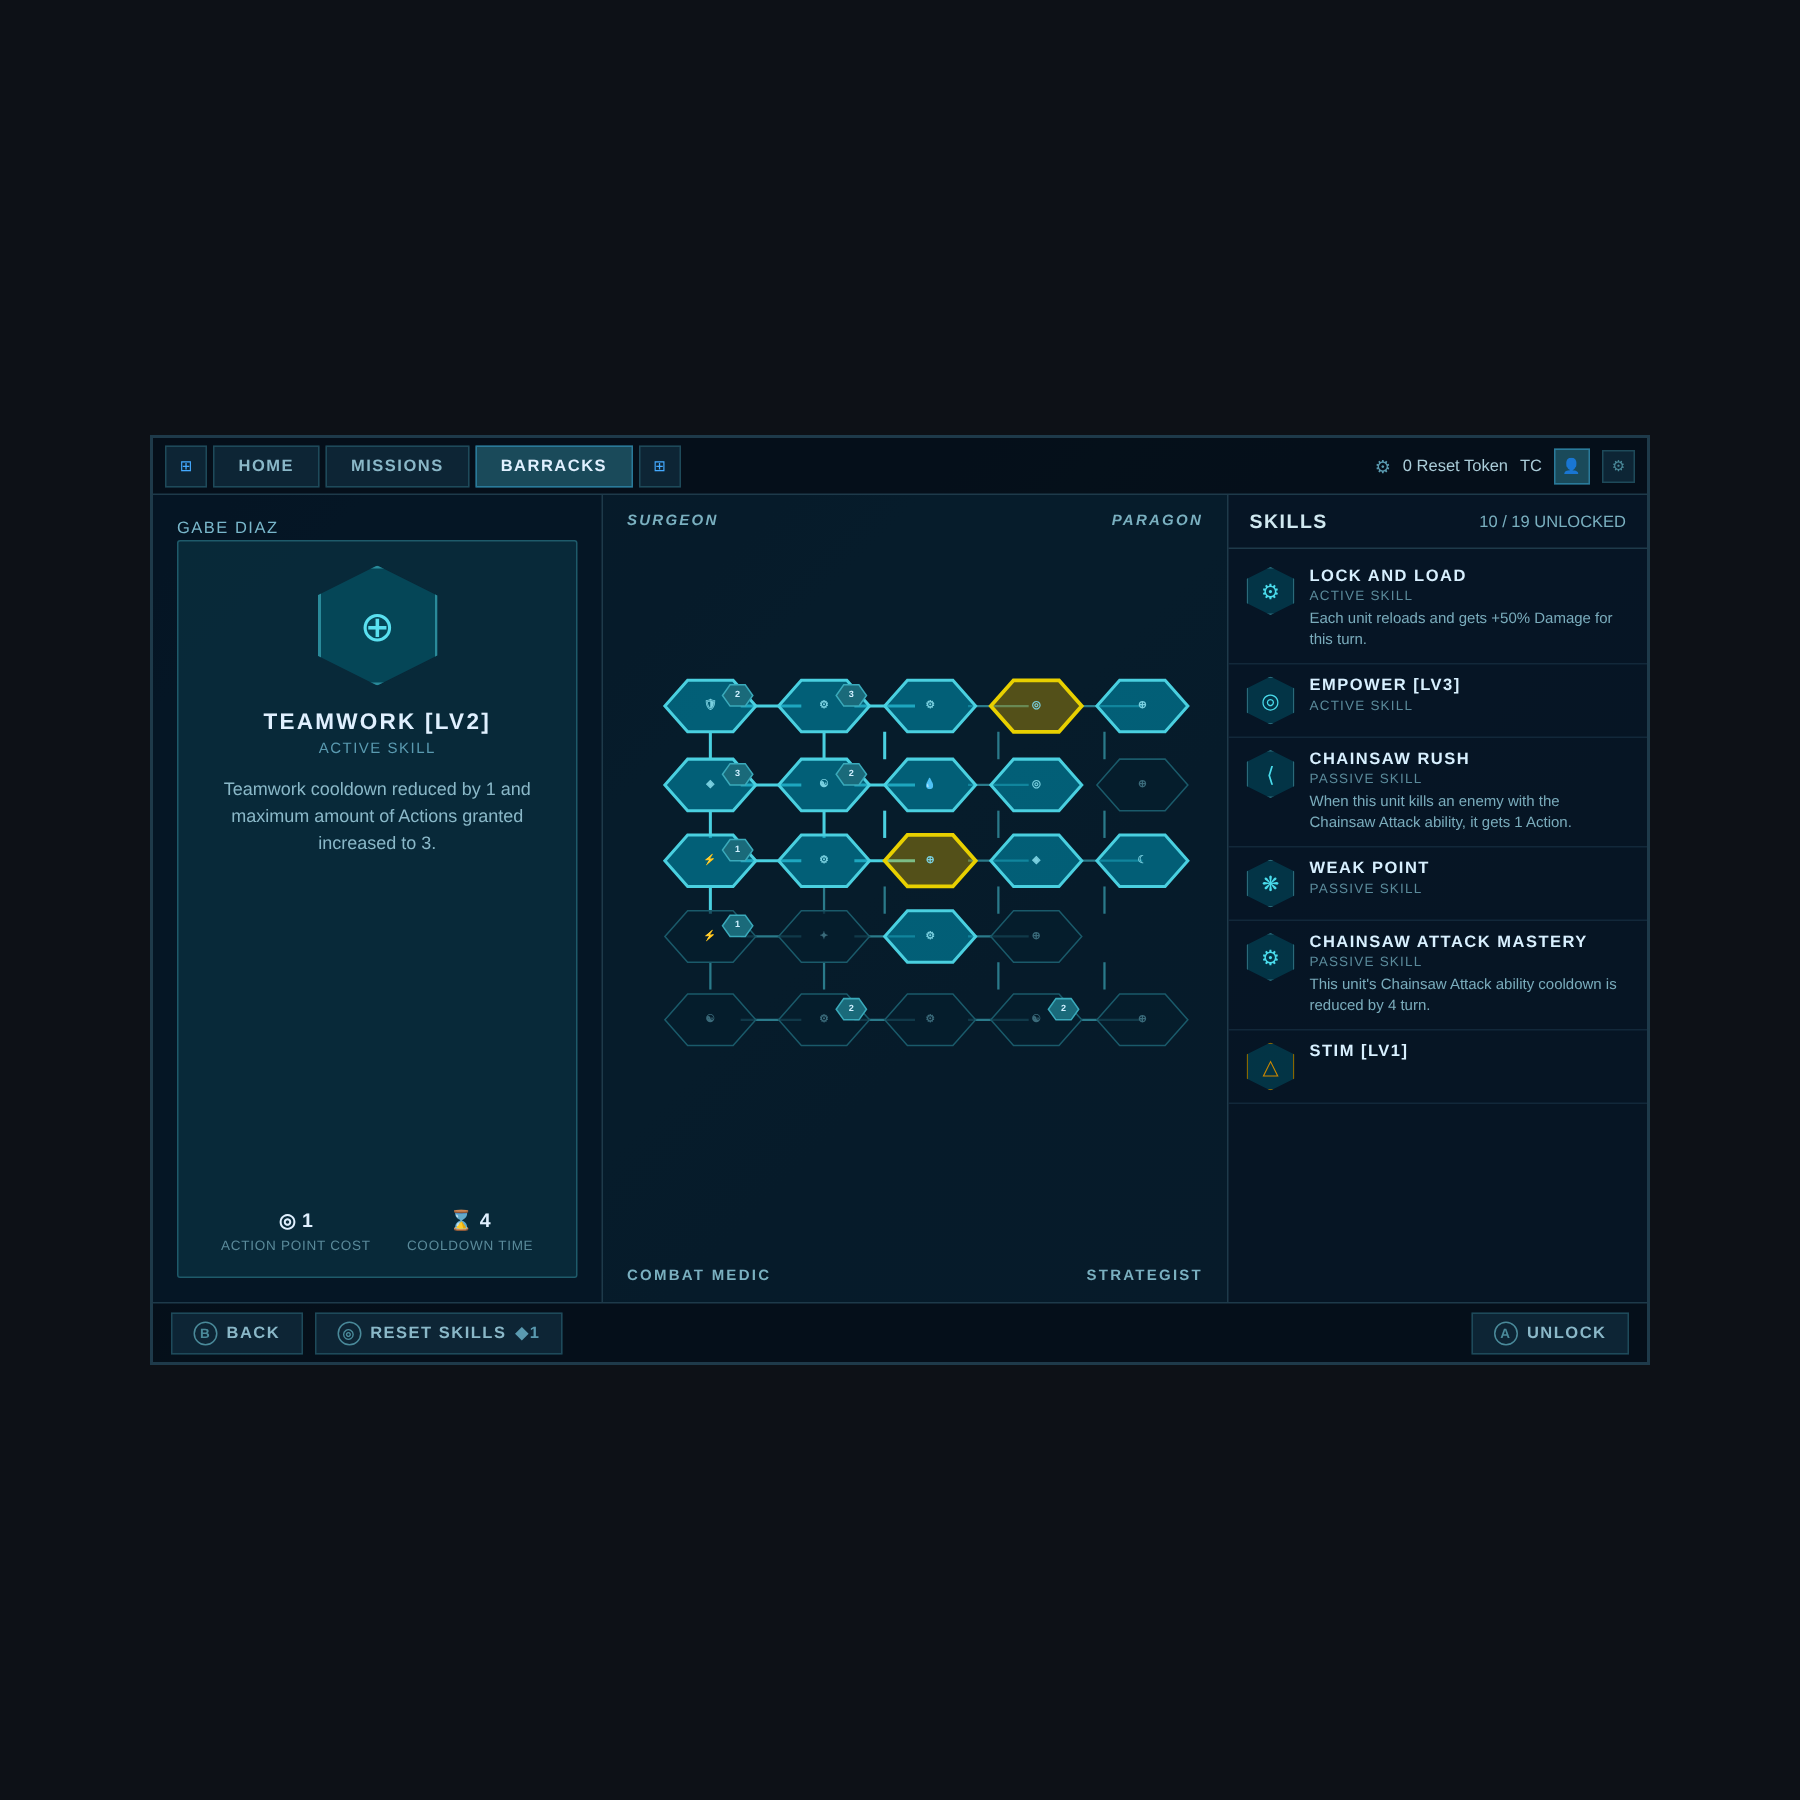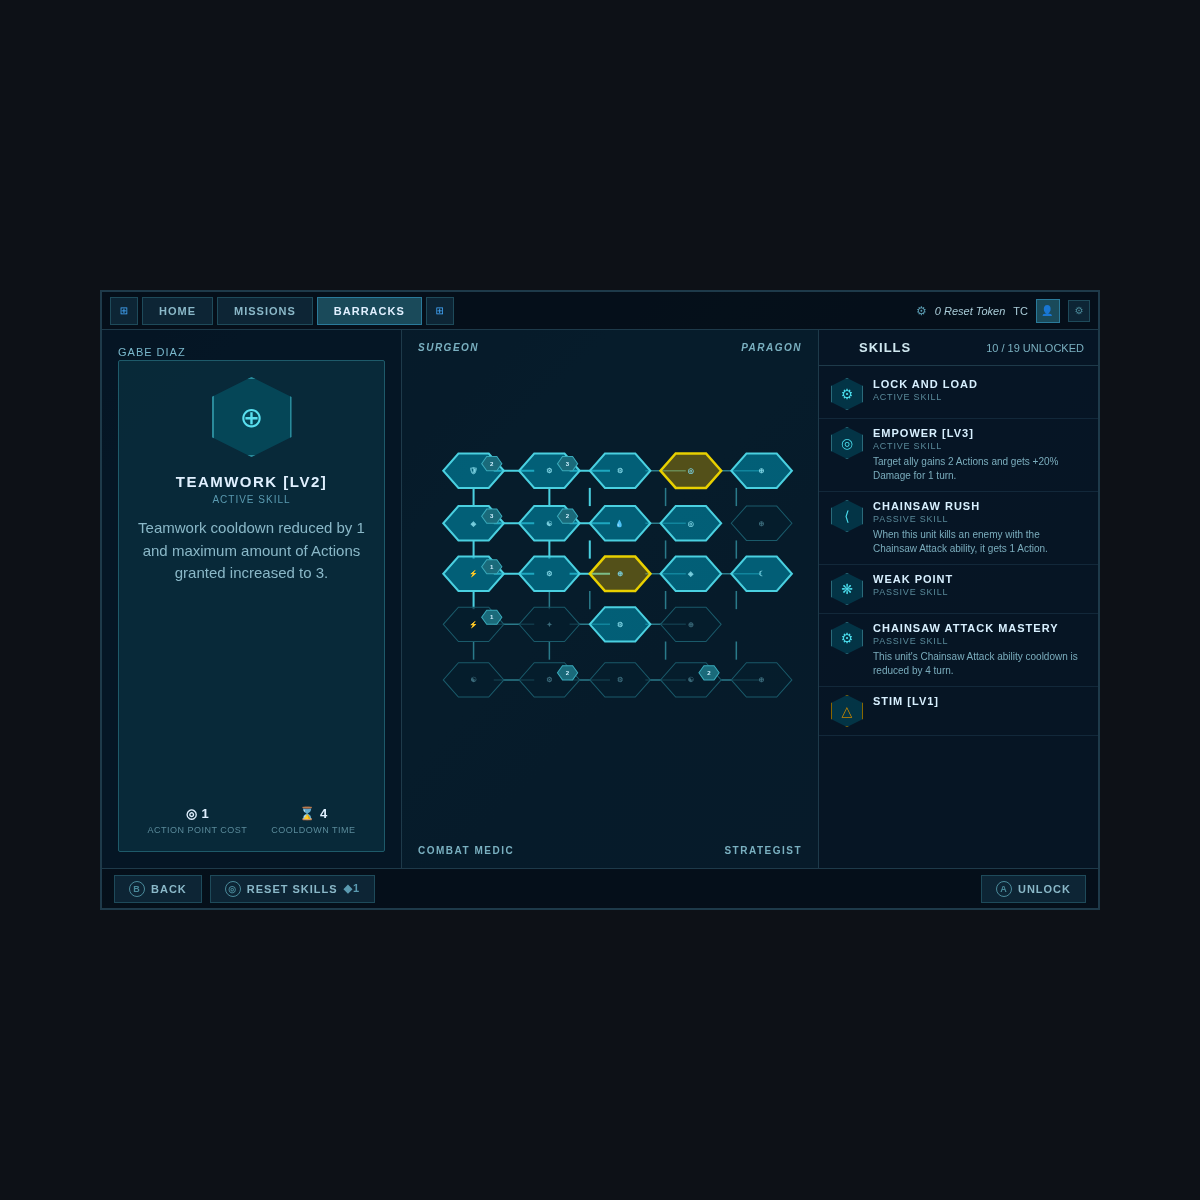--- a/index.html
+++ b/index.html
@@ -95,21 +95,20 @@
       gap: 8px;
       color: #8ab8c8;
       font-size: 11px;
     }
 
     .nav-token {
       display: flex;
       align-items: center;
       gap: 4px;
       color: #aaccd8;
-      font-style: italic;
     }
 
     .gear-icon-small {
       color: #5a9ab0;
       font-size: 12px;
     }
 
     
     .main-content {
       position: relative;
@@ -187,21 +186,21 @@
     .skill-type {
       color: #5a9ab0;
       font-size: 10px;
       letter-spacing: 1px;
       text-transform: uppercase;
       margin-bottom: 12px;
     }
 
     .skill-desc {
       color: #8ab8c8;
-      font-size: 15px;
+      font-size: 12px;
       line-height: 1.5;
       text-align: center;
       margin-bottom: 16px;
     }
 
     .skill-stats {
       display: flex;
       gap: 24px;
       margin-top: auto;
     }
@@ -292,21 +291,20 @@
       padding: 10px 14px;
       border-bottom: 1px solid #1e3a4a;
     }
 
     .skills-title {
       color: #d0e8f0;
       font-size: 13px;
       font-weight: bold;
       letter-spacing: 1px;
       text-transform: uppercase;
-      margin-left: 26px;
     }
 
     .skills-count {
       color: #7ab0c0;
       font-size: 11px;
     }
 
     .skills-list {
       flex: 1;
       overflow-y: auto;
@@ -673,29 +671,29 @@
           <span class="skills-count">10 / 19 UNLOCKED</span>
         </div>
 
         <div class="skills-list">
 
           <div class="skill-item">
             <div class="skill-item-icon">⚙</div>
             <div class="skill-item-info">
               <div class="skill-item-name">LOCK AND LOAD</div>
               <div class="skill-item-type">ACTIVE SKILL</div>
+              <div class="skill-item-desc">Each unit reloads and gets +50% Damage for this turn.</div>
             </div>
           </div>
 
           <div class="skill-item">
             <div class="skill-item-icon">◎</div>
             <div class="skill-item-info">
               <div class="skill-item-name">EMPOWER [LV3]</div>
               <div class="skill-item-type">ACTIVE SKILL</div>
-              <div class="skill-item-desc">Target ally gains 2 Actions and gets +20% Damage for 1 turn.</div>
             </div>
           </div>
 
           <div class="skill-item">
             <div class="skill-item-icon">⟨</div>
             <div class="skill-item-info">
               <div class="skill-item-name">CHAINSAW RUSH</div>
               <div class="skill-item-type">PASSIVE SKILL</div>
               <div class="skill-item-desc">When this unit kills an enemy with the Chainsaw Attack ability, it gets 1 Action.</div>
             </div>

